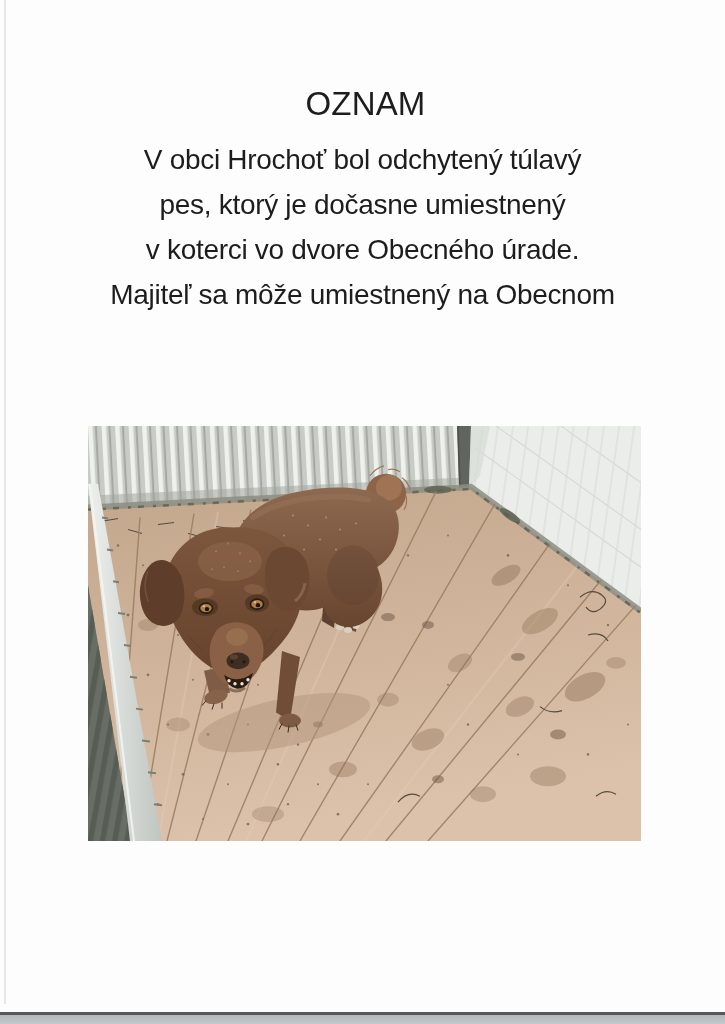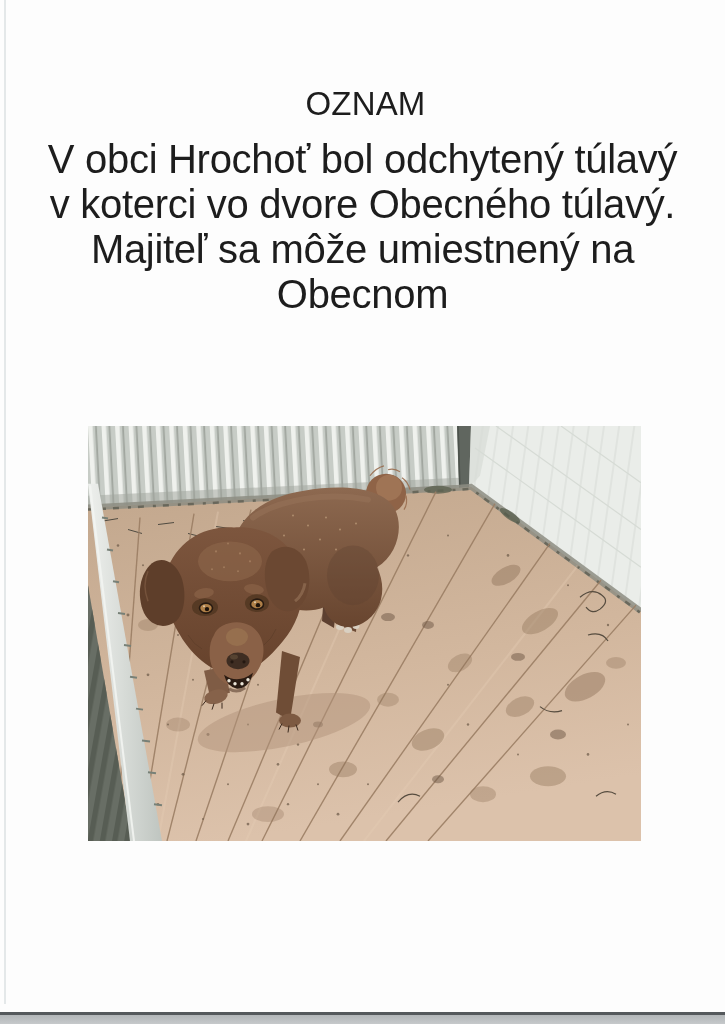--- a/index.html
+++ b/index.html
@@ -10,39 +10,40 @@
     --wall-light:#eaede9; --wall-shaded:#c7ccc6; --wall-dark:#686e65;
   }
   *{margin:0;padding:0;box-sizing:border-box;}
   html,body{width:725px;}
   body{font-family:"Liberation Sans","DejaVu Sans",sans-serif;background:#fff;}
   .page{position:relative;width:725px;height:1024px;background:var(--paper);overflow:hidden;}
   .edge-line-left{position:absolute;left:4px;top:0;width:2px;height:1004px;background:var(--page-edge-line);}
   .notice-title{position:absolute;left:3px;top:85px;width:725px;text-align:center;
     font-size:33px;line-height:38px;color:var(--text);letter-spacing:.2px;}
   .notice-body{position:absolute;left:0;top:137px;width:725px;text-align:center;
-    font-size:40px;line-height:45px;color:var(--text);letter-spacing:-.3px;}
+    font-size:28px;line-height:45px;color:var(--text);letter-spacing:-.3px;}
   .photo-wrap{position:absolute;left:88px;top:426px;width:553px;height:415px;}
   .photo-wrap svg{display:block;width:553px;height:415px;}
   .scan-bottom-line{position:absolute;left:0;top:1012px;width:725px;height:3px;background:var(--scan-edge-dark);}
   .scan-bottom-fill{position:absolute;left:0;top:1015px;width:725px;height:9px;
     background:linear-gradient(#b2b6b8,#c6c9cb);}
 </style>
 </head>
 <body>
 
 <div class="page">
 
   <div class="edge-line-left"></div>
 
   <div class="notice-title">OZNAM</div>
 
   <div class="notice-body">
     <div>V obci Hrochoť bol odchytený túlavý</div>
-    <div>v koterci vo dvore Obecného túlavý.</div>
+    <div>pes, ktorý je dočasne umiestnený</div>
+    <div>v koterci vo dvore Obecného úrade.</div>
     <div>Majiteľ sa môže umiestnený na Obecnom</div>
   </div>
 
   <div class="photo-wrap">
     <svg viewBox="0 0 553 417" preserveAspectRatio="none" role="img" aria-label="Brown stray dog standing on a dirty wooden plank floor in the corner of a kennel with corrugated metal walls, looking up at the camera">
       <defs>
         <linearGradient id="floorGrad" x1="0" y1="0" x2="0.25" y2="1">
           <stop offset="0" style="stop-color:var(--floor-mid)"></stop>
           <stop offset="0.6" style="stop-color:#d2b79e"></stop>
           <stop offset="1" style="stop-color:var(--floor-light)"></stop>

